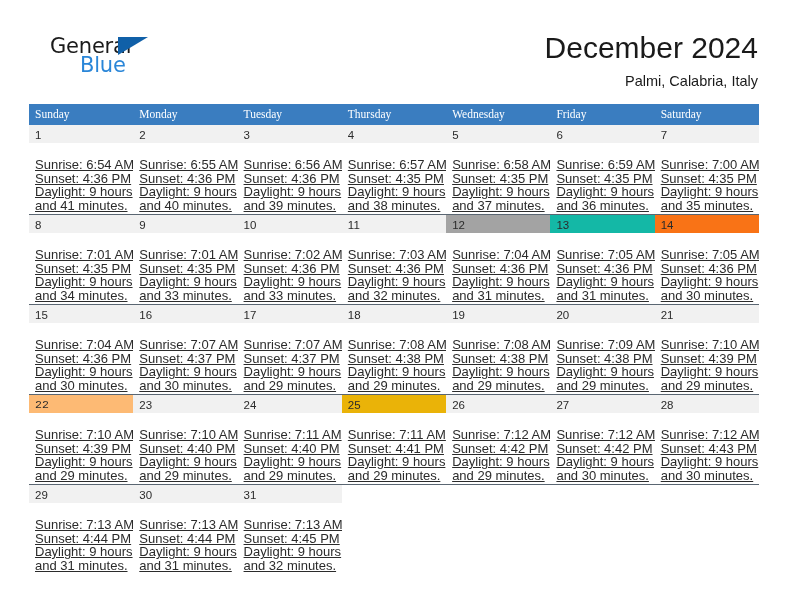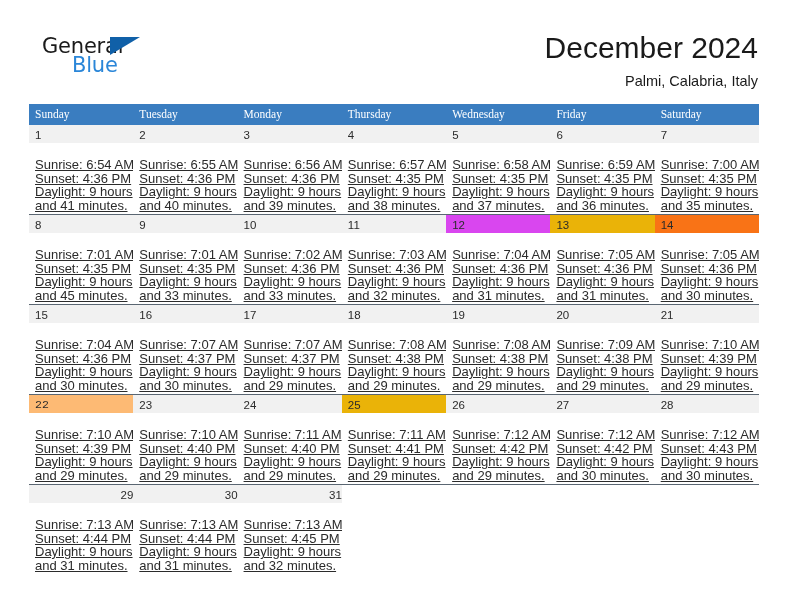--- a/index.html
+++ b/index.html
@@ -24,21 +24,21 @@
   
   .header {
     position: absolute;
     left: 34px;
     top: 30px;
     right: 34px;
     height: 68px;
   }
   .logo {
     position: absolute;
-    left: 8px;
+    left: 16px;
     top: 4px;
     width: 220px;
     height: 56px;
   }
   .logo-general {
     position: absolute;
     left: 0;
     top: 0;
     font-size: 21px;
     letter-spacing: -0.2px;
@@ -167,22 +167,22 @@
       <div class="cal-title">December 2024</div>
       <div class="cal-subtitle">Palmi, Calabria, Italy</div>
     </div>
 
   </div>
 
   <div class="calendar">
 
     <div class="weekday-row" style="background: rgb(58, 125, 192);">
       <div class="weekday">Sunday</div>
+      <div class="weekday">Monday</div>
       <div class="weekday">Tuesday</div>
-      <div class="weekday">Monday</div>
       <div class="weekday">Thursday</div>
       <div class="weekday">Wednesday</div>
       <div class="weekday">Friday</div>
       <div class="weekday">Saturday</div>
     </div>
 
     <div id="weeks-container">
         <div class="week-row first">
           <div class="day-cell">
             <div class="day-number-band" style="background: rgb(241, 241, 241);"><span class="day-number">1</span></div>
@@ -248,21 +248,21 @@
             </div>
           </div>
         </div>
         <div class="week-row" style="border-top-color: rgb(90, 102, 114);">
           <div class="day-cell">
             <div class="day-number-band" style="background: rgb(241, 241, 241);"><span class="day-number">8</span></div>
             <div class="day-info">
               <div>Sunrise: 7:01 AM</div>
               <div>Sunset: 4:35 PM</div>
               <div>Daylight: 9 hours</div>
-              <div>and 45 minutes.</div>
+              <div>and 34 minutes.</div>
             </div>
           </div>
           <div class="day-cell">
             <div class="day-number-band" style="background: rgb(241, 241, 241);"><span class="day-number">9</span></div>
             <div class="day-info">
               <div>Sunrise: 7:01 AM</div>
               <div>Sunset: 4:35 PM</div>
               <div>Daylight: 9 hours</div>
               <div>and 33 minutes.</div>
             </div>
@@ -279,30 +279,30 @@
           <div class="day-cell">
             <div class="day-number-band" style="background: rgb(241, 241, 241);"><span class="day-number">11</span></div>
             <div class="day-info">
               <div>Sunrise: 7:03 AM</div>
               <div>Sunset: 4:36 PM</div>
               <div>Daylight: 9 hours</div>
               <div>and 32 minutes.</div>
             </div>
           </div>
           <div class="day-cell">
-            <div class="day-number-band" style="background: #d946ef;"><span class="day-number">12</span></div>
+            <div class="day-number-band" style="background: #a3a3a3;"><span class="day-number">12</span></div>
             <div class="day-info">
               <div>Sunrise: 7:04 AM</div>
               <div>Sunset: 4:36 PM</div>
               <div>Daylight: 9 hours</div>
               <div>and 31 minutes.</div>
             </div>
           </div>
           <div class="day-cell">
-            <div class="day-number-band" style="background: #eab308;"><span class="day-number">13</span></div>
+            <div class="day-number-band" style="background: #14b8a6;"><span class="day-number">13</span></div>
             <div class="day-info">
               <div>Sunrise: 7:05 AM</div>
               <div>Sunset: 4:36 PM</div>
               <div>Daylight: 9 hours</div>
               <div>and 31 minutes.</div>
             </div>
           </div>
           <div class="day-cell">
             <div class="day-number-band" style="background: #f97316;"><span class="day-number">14</span></div>
             <div class="day-info">
@@ -436,21 +436,21 @@
           <div class="day-cell">
             <div class="day-number-band" style="background: rgb(241, 241, 241);"><span class="day-number">28</span></div>
             <div class="day-info">
               <div>Sunrise: 7:12 AM</div>
               <div>Sunset: 4:43 PM</div>
               <div>Daylight: 9 hours</div>
               <div>and 30 minutes.</div>
             </div>
           </div>
         </div>
-        <div class="week-row" style="border-top-color: rgb(90, 102, 114); text-align: right;">
+        <div class="week-row" style="border-top-color: rgb(90, 102, 114);">
           <div class="day-cell">
             <div class="day-number-band" style="background: rgb(241, 241, 241);"><span class="day-number">29</span></div>
             <div class="day-info">
               <div>Sunrise: 7:13 AM</div>
               <div>Sunset: 4:44 PM</div>
               <div>Daylight: 9 hours</div>
               <div>and 31 minutes.</div>
             </div>
           </div>
           <div class="day-cell">

